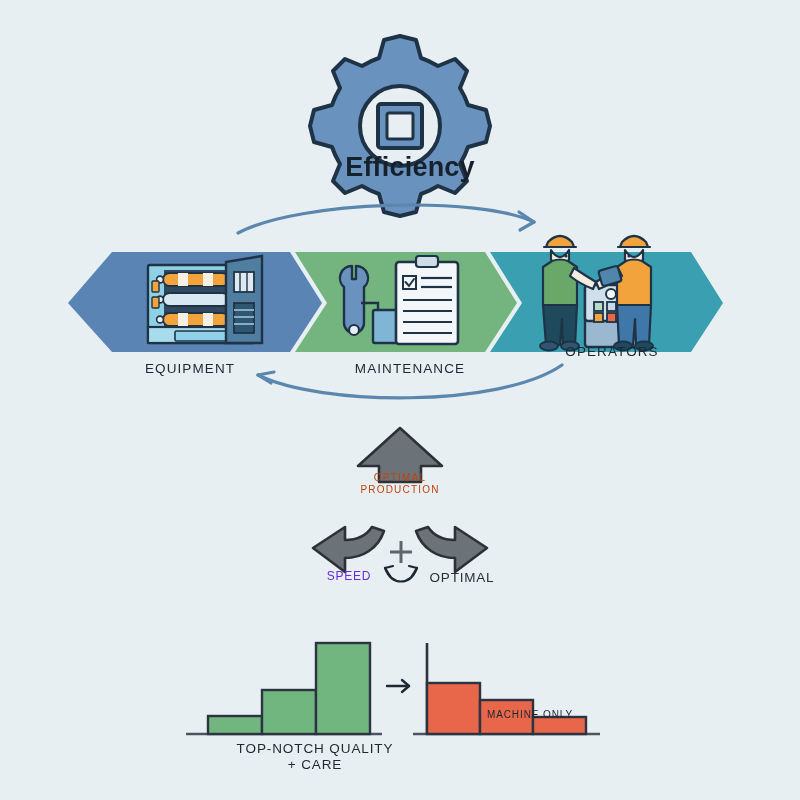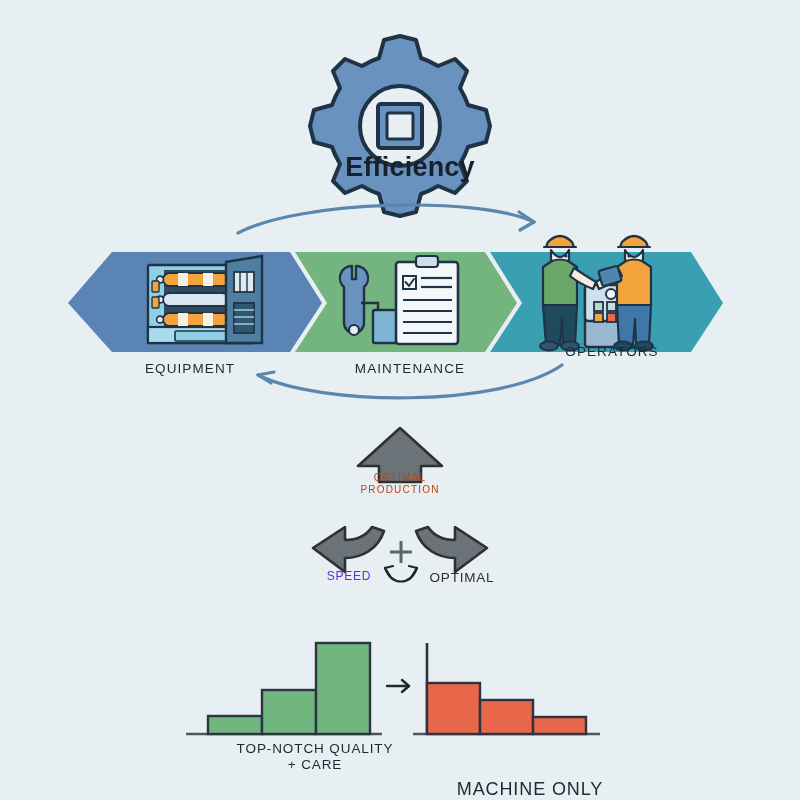--- a/index.html
+++ b/index.html
@@ -30,21 +30,21 @@
   #label-equipment{left:95px;width:190px;top:361px;}
   #label-maintenance{left:315px;width:190px;top:361px;}
   #label-operators{left:517px;width:190px;top:344px;}
   #optimal-label{
     left:290px;width:220px;top:472px;
     font-size:10px;letter-spacing:1.2px;color:#c2410c;
   }
   #speed-label{left:314px;width:70px;top:570px;font-size:12px;letter-spacing:.8px;color:#6d28d9;}
   #quality-label{left:422px;width:80px;top:570px;font-size:13.5px;letter-spacing:.8px;color:#2b3136;}
   #bars-left-label{left:205px;width:220px;top:741px;font-size:13.5px;letter-spacing:.9px;}
-  #bars-right-label{left:430px;width:200px;top:779px;font-size:18px;letter-spacing:.9px;}
+  #bars-right-label{left:430px;width:200px;top:709px;font-size:10px;letter-spacing:.9px;}
 </style>
 </head>
 <body>
 
 <svg id="stage" viewBox="0 0 800 800" xmlns="http://www.w3.org/2000/svg">
 
   <rect x="0" y="0" width="800" height="800" fill="#e8eff2"></rect>
 
   <g>
     <path d="M400 36

